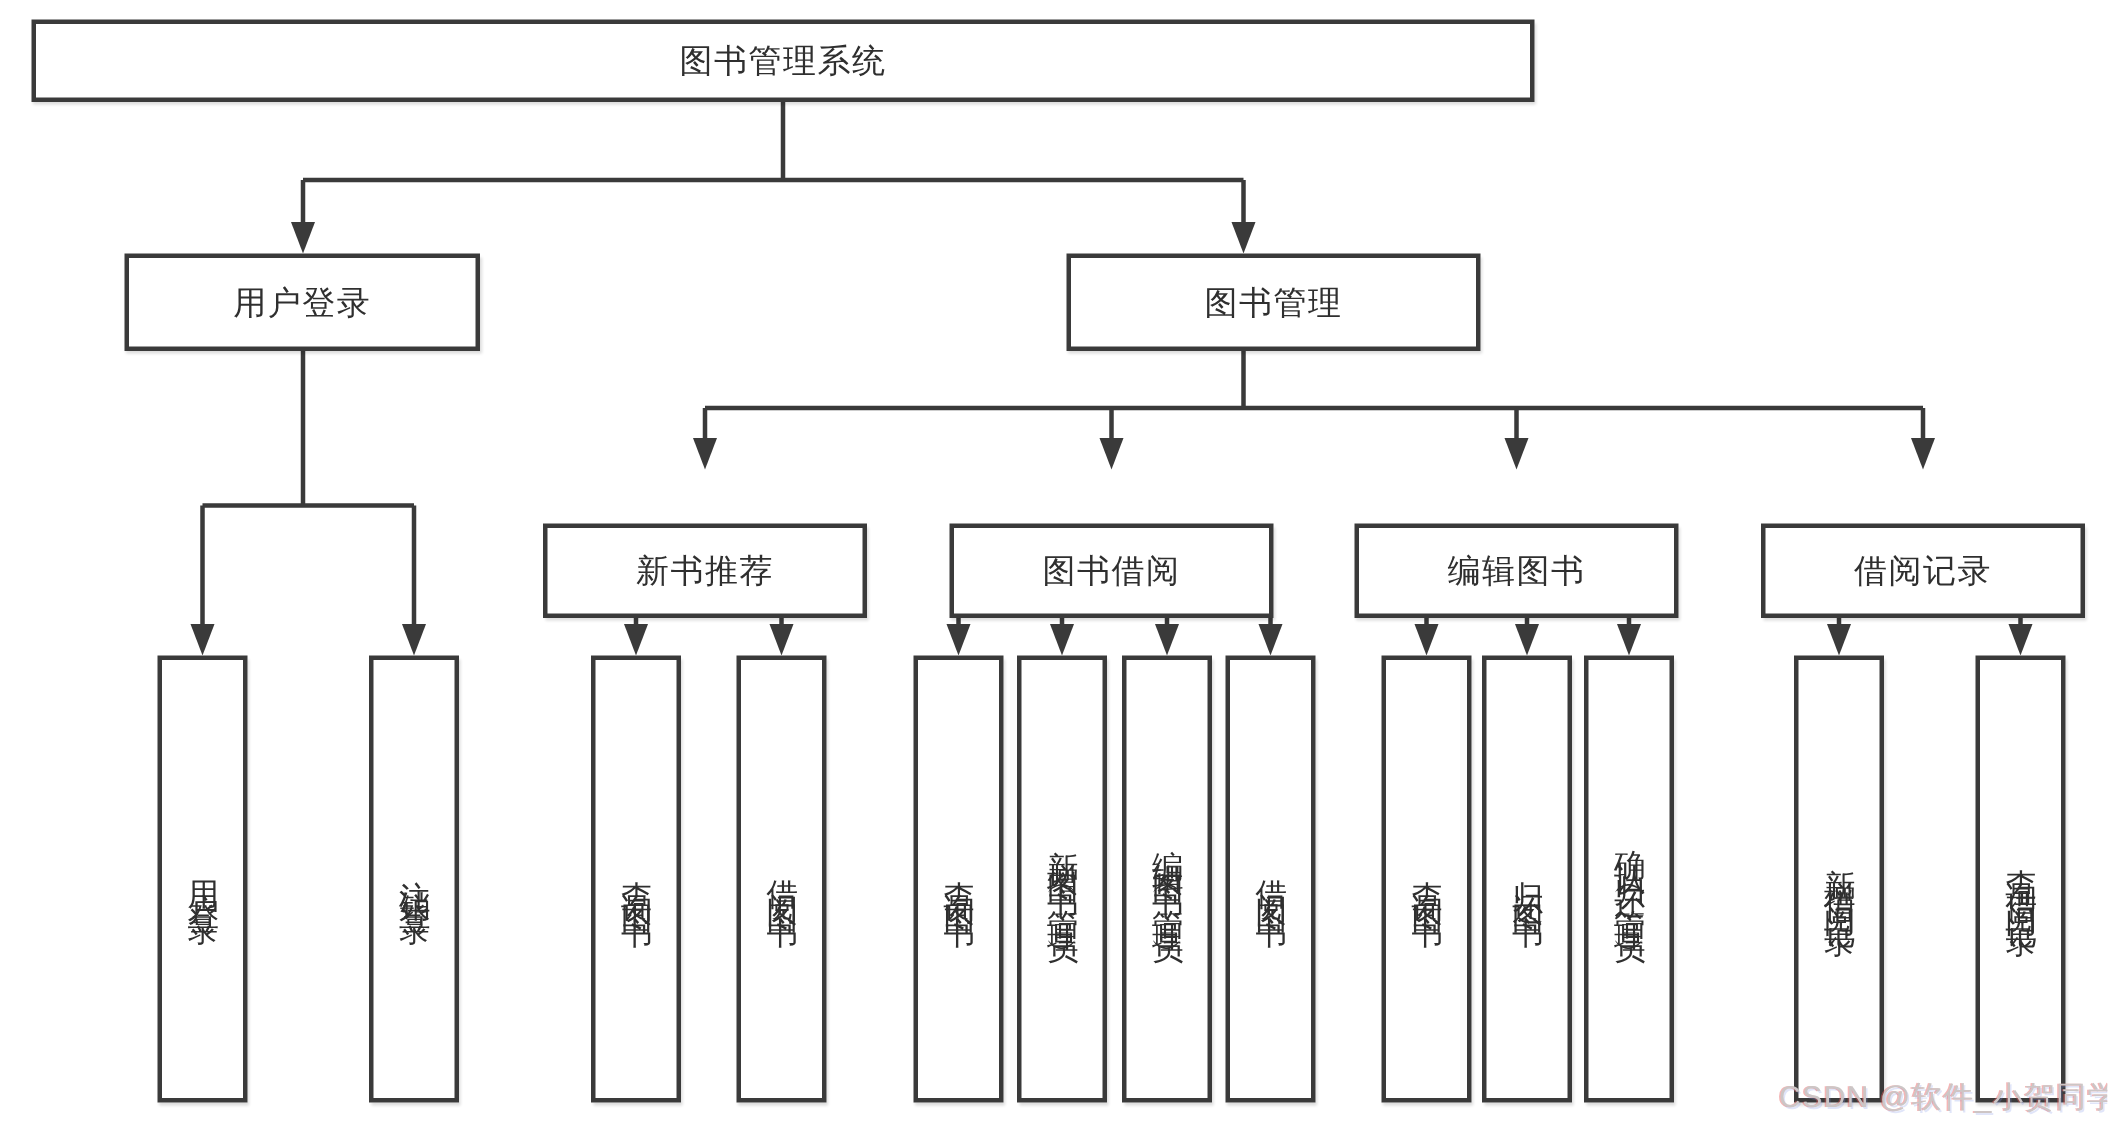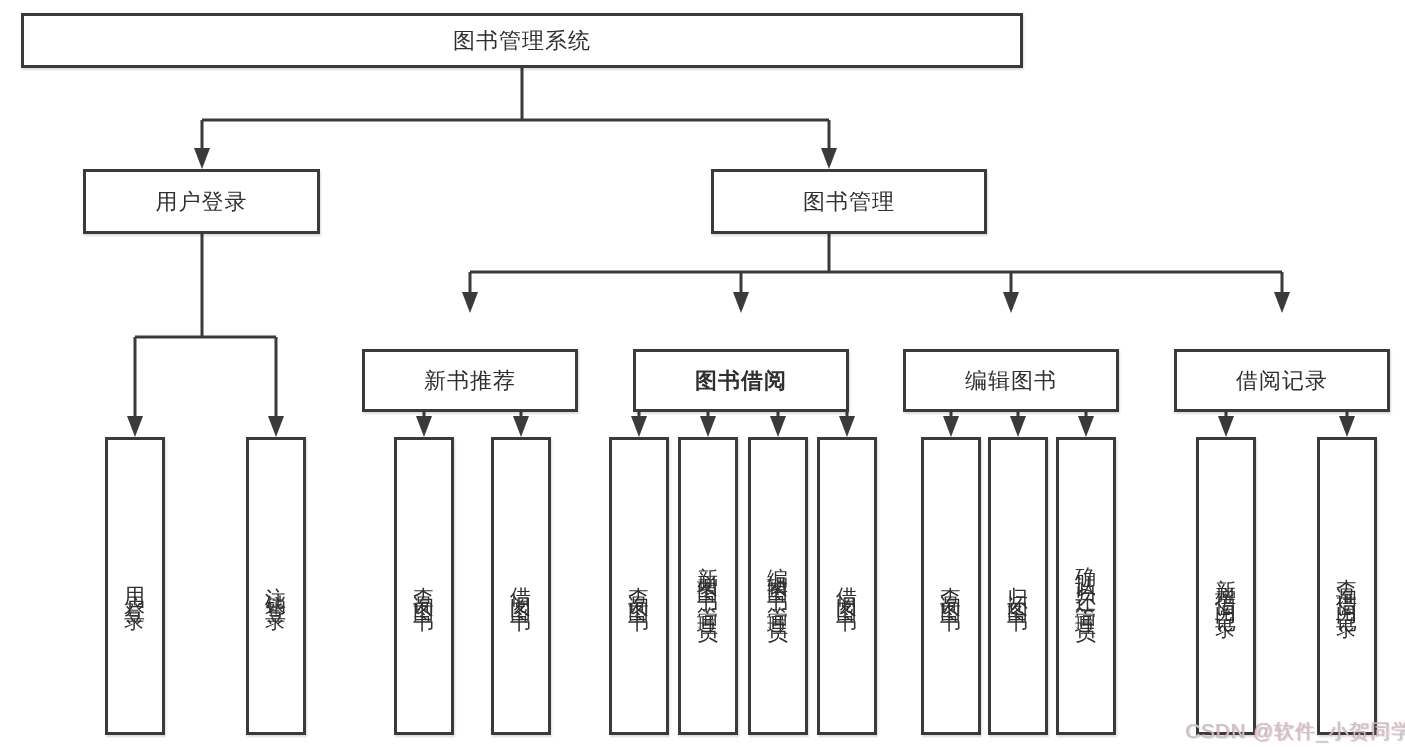--- a/index.html
+++ b/index.html
@@ -118,21 +118,21 @@
   <div class="box lvl2-box" style="left:83px; width:237px;">
     <span class="h-label">用户登录</span>
   </div>
   <div class="box lvl2-box" style="left:711px; width:276px;">
     <span class="h-label">图书管理</span>
   </div>
 
   <div class="box lvl3-box" style="left:362px;">
     <span class="h-label">新书推荐</span>
   </div>
-  <div class="box lvl3-box" style="left:633px;font-weight:bold;">
+  <div class="box lvl3-box" style="left:633px;">
     <span class="h-label">图书借阅</span>
   </div>
   <div class="box lvl3-box" style="left:903px;">
     <span class="h-label">编辑图书</span>
   </div>
   <div class="box lvl3-box" style="left:1174px;">
     <span class="h-label">借阅记录</span>
   </div>
 
   <div class="box leaf" style="left:105px;">

